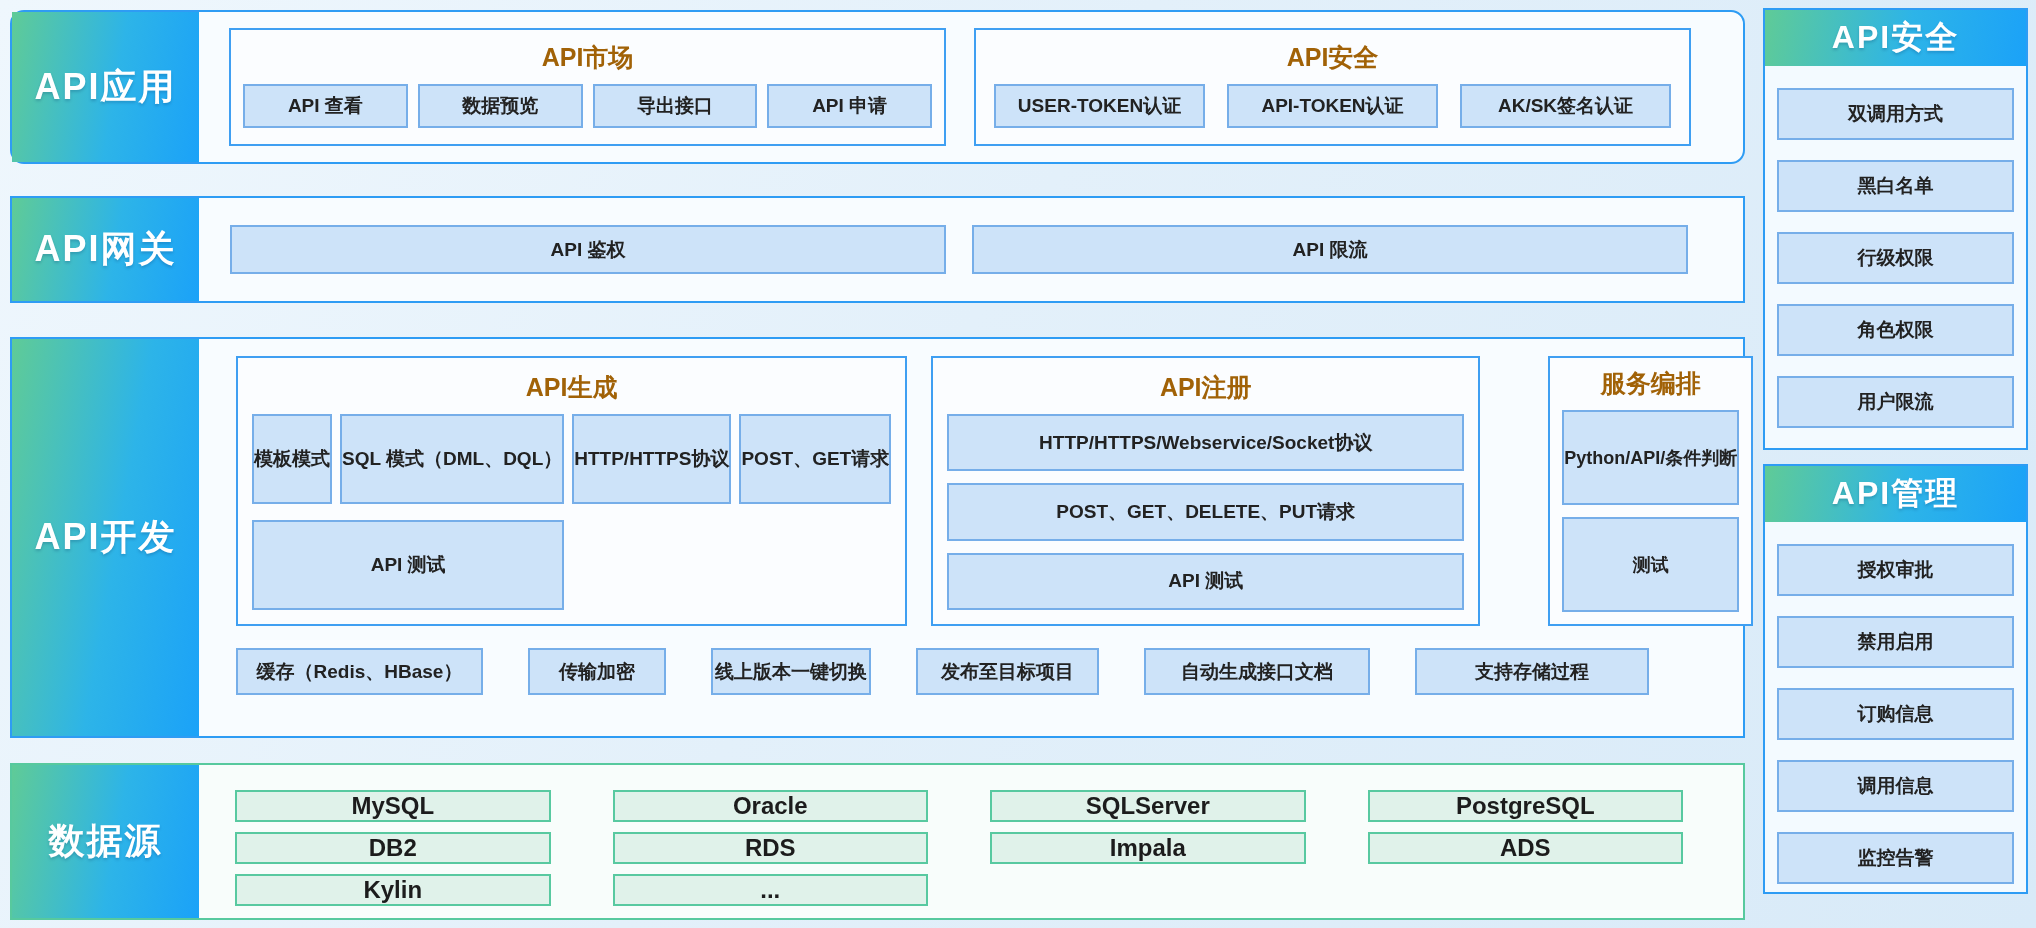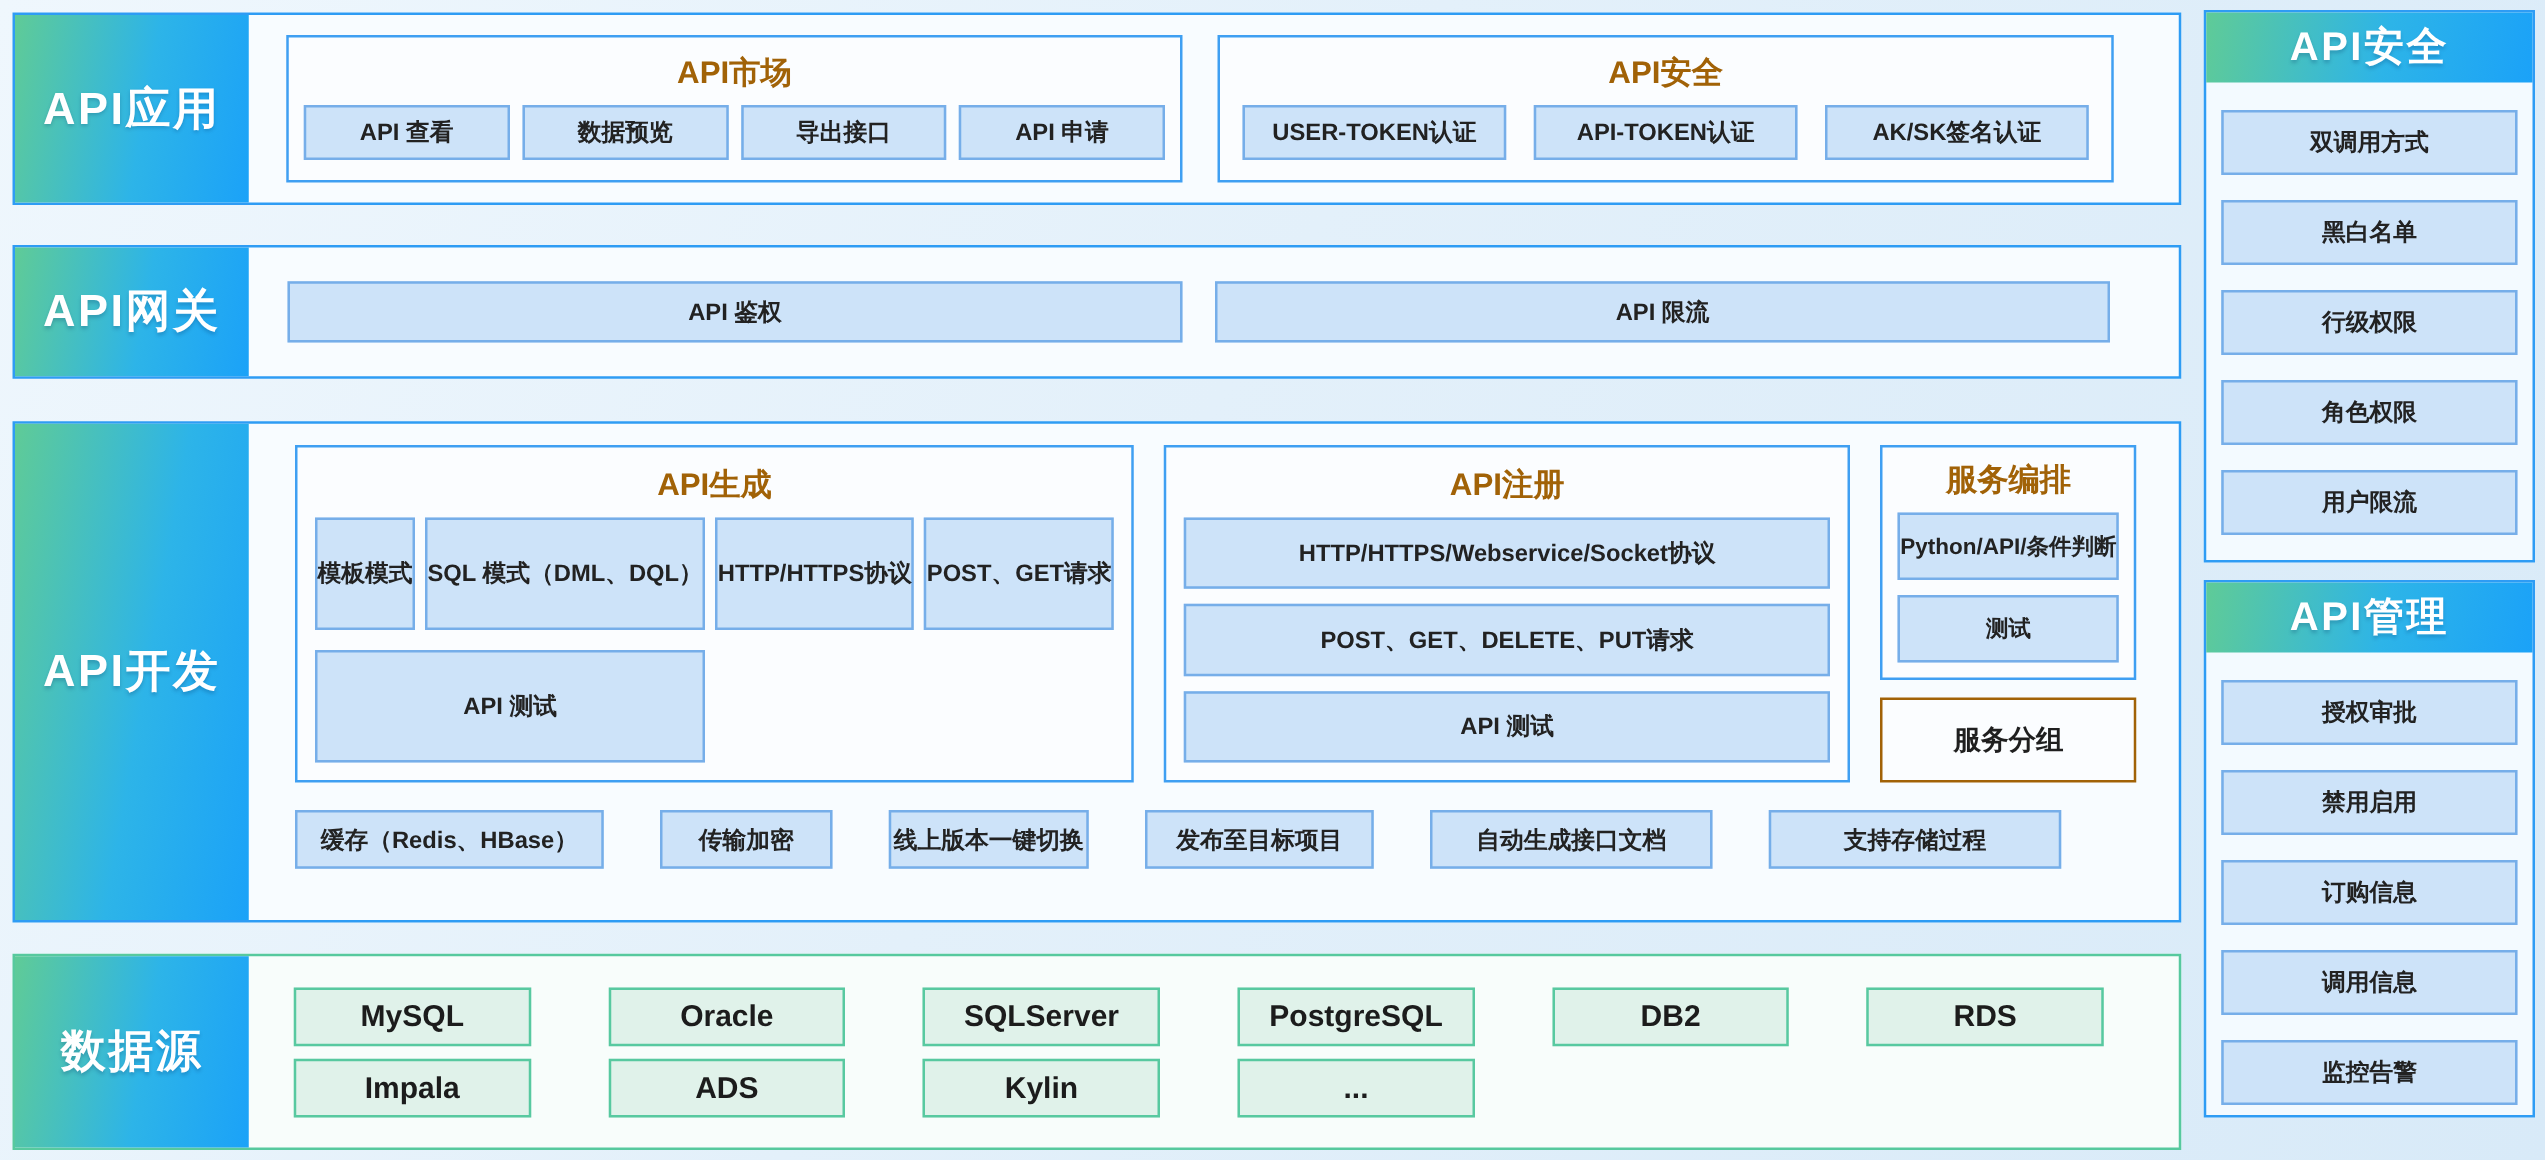--- a/index.html
+++ b/index.html
@@ -7,21 +7,21 @@
   body {
     font-family:"Liberation Sans","DejaVu Sans",sans-serif;
     background:linear-gradient(120deg,#eff7fd 0%,#e3f0fa 45%,#d8eaf8 100%);
     overflow:hidden;
     color:#1f1f1f;
   }
   .layout { width:100%; height:100%; padding:8px 8px 8px 10px; display:flex; gap:18px; }
   .main { width:1735px; flex:0 0 1735px; display:flex; flex-direction:column; }
 
   .band { display:flex; border:2px solid #2e9cf4; background:#f8fcff; }
-  .band-app { height:154px; margin-top:2px; }
+  .band-app { height:154px; margin-top:2px;border-radius:14px; }
   .band-gw  { height:107px; margin-top:32px; }
   .band-dev { height:401px; margin-top:34px; }
   .band-ds  { height:157px; margin-top:25px; border-color:#57c99e; background:#f8fdfb; }
 
   .band-label {
     flex:0 0 187px;
     background:linear-gradient(100deg,#5fcb97 0%,#2db4e8 55%,#1ba2f8 100%);
     color:#fff; font-size:36px; font-weight:700; letter-spacing:2px;
     display:flex; align-items:center; justify-content:center;
     text-shadow:0 2px 3px rgba(0,40,90,.22);
@@ -51,34 +51,34 @@
 
   
   .content-dev { display:flex; flex-direction:column; padding:17px 60px 16px 37px; }
   .dev-top { display:flex; gap:24px; height:270px; }
   .subbox-gen { flex:0 0 624px; padding:8px 14px 14px; }
   .gen-grid { flex:1; display:grid; grid-template-columns:1fr 1fr 1fr 1fr; gap:16px 8px; }
   .gen-grid .chip-span2 { grid-column:1 / span 2; }
   .subbox-reg { flex:0 0 549px; padding:8px 14px 14px; }
   .reg-col { flex:1; display:flex; flex-direction:column; gap:12px; }
   .reg-col .chip { flex:1; }
-  .dev-right { flex:1; display:flex; flex-direction:column; gap:14px; }
+  .dev-right { flex:1; display:flex; flex-direction:row; gap:14px;margin-left:44px; }
   .subbox-orch { flex:1; padding:4px 12px 12px; }
   .orch-col { flex:1; display:flex; flex-direction:column; gap:12px; }
   .orch-col .chip { flex:1; font-size:18px; }
   .box-group {
     height:68px; border:2px solid #a16207; background:#fbfdff;
     display:flex; align-items:center; justify-content:center;
     font-size:22px; font-weight:700;
   }
   .dev-bottom { margin-top:22px; display:flex; gap:45px; height:47px; }
   .fw1{width:247px} .fw2{width:138px} .fw3{width:160px} .fw4{width:183px} .fw5{width:226px} .fw6{width:234px}
 
   
-  .content-ds { display:grid; grid-template-columns:repeat(6,1fr); gap:10px 62px; padding:25px 60px 24px 36px; }
+  .content-ds { display:grid; grid-template-columns:repeat(4,1fr); gap:10px 62px; padding:25px 60px 24px 36px; }
   .chip-green {
     background:#e0f2ea; border:2px solid #58c9a0; color:#1c1c1c;
     display:flex; align-items:center; justify-content:center;
     font-size:24px; font-weight:700; white-space:nowrap;
   }
 
   
   .sidebar { flex:1; display:flex; flex-direction:column; }
   .panel { border:2px solid #2e9cf4; background:#f3faff; }
   .panel-security { height:442px; }

